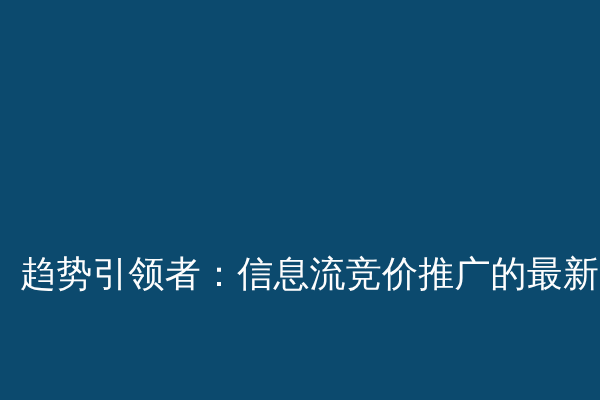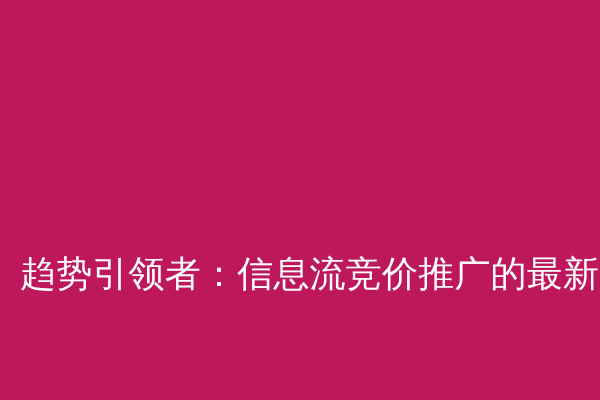--- a/index.html
+++ b/index.html
@@ -48,21 +48,21 @@
 
   
   .headline-line {
     display: block;
     white-space: nowrap;
   }
 </style>
 </head>
 <body>
 
-<div id="banner" style="background: #be185d;">
+<div id="banner" style="background: #0c4a6e;">
 
   <div id="headline" style="color: rgb(253, 253, 253); font-size: 36px; line-height: 52px; text-align: center;">
 
     <span class="headline-line">趋势引领者：信息流竞价推广的最新</span>
 
     
 
   </div>
 
 </div>

